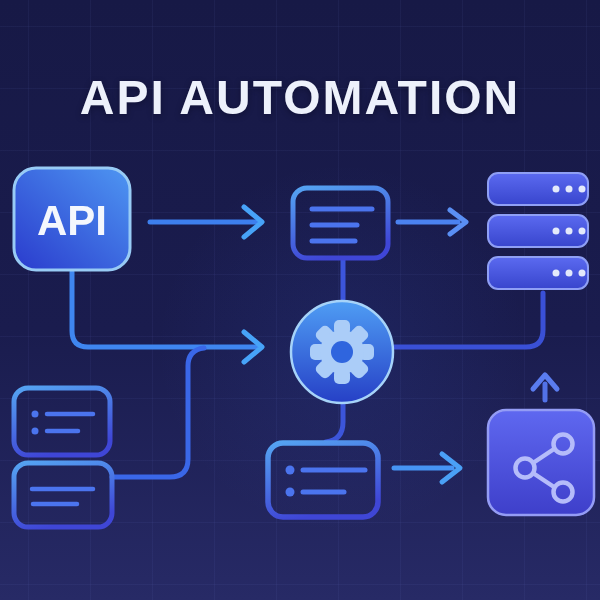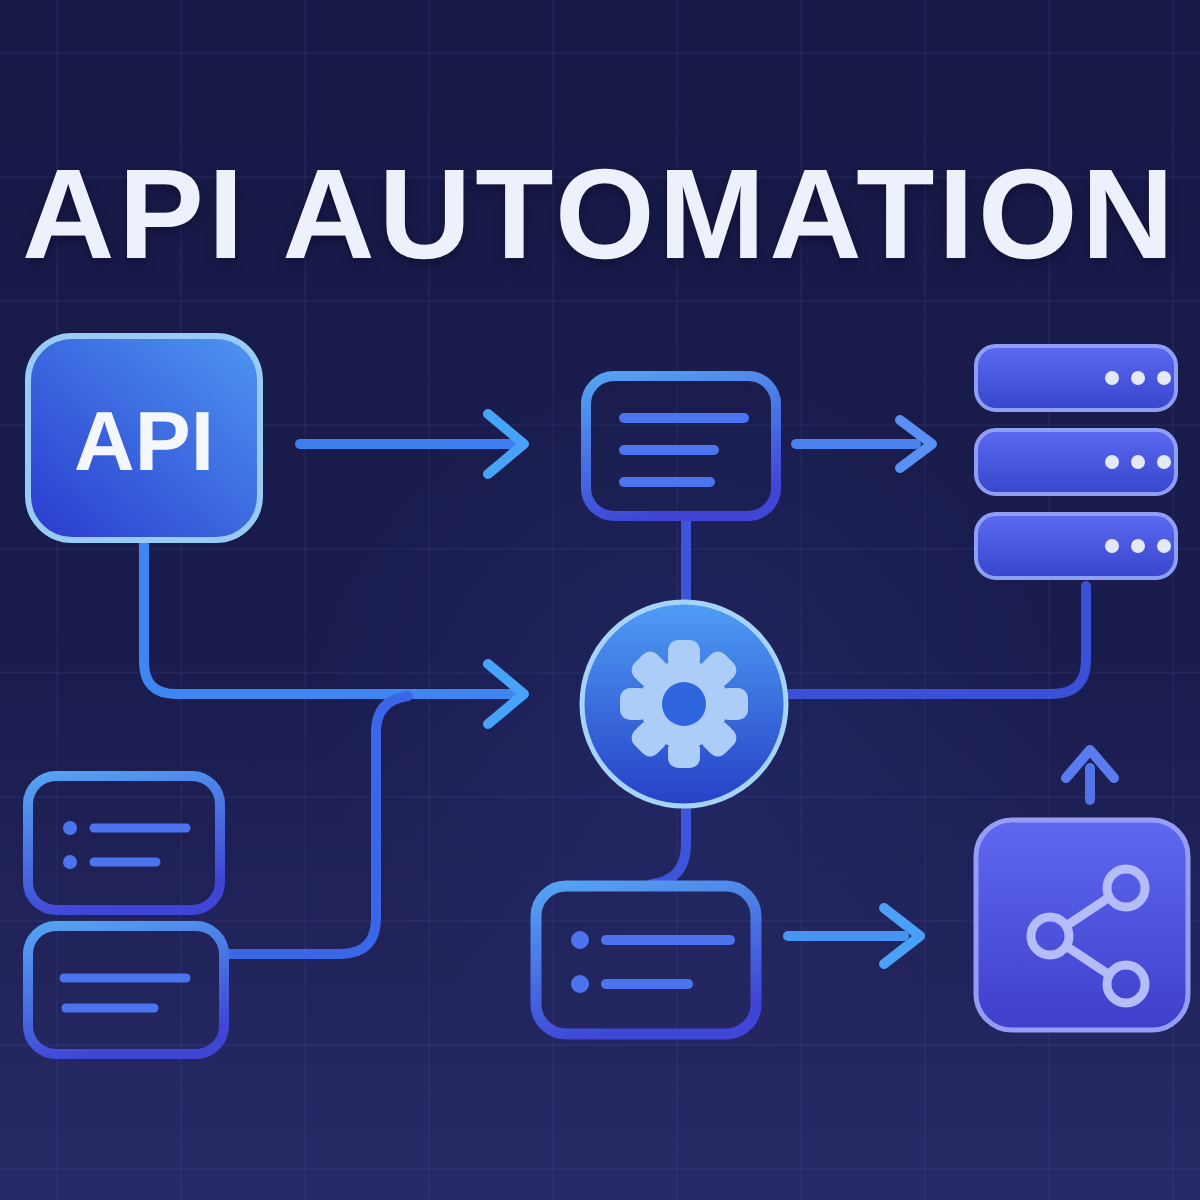--- a/index.html
+++ b/index.html
@@ -13,21 +13,21 @@
   .canvas::before{
     content:"";position:absolute;inset:0;pointer-events:none;
     background-image:
       linear-gradient(rgba(140,160,255,0.055) 1px, transparent 1px),
       linear-gradient(90deg, rgba(140,160,255,0.055) 1px, transparent 1px);
     background-size:62px 62px;background-position:28px 26px;
   }
   .title{
     position:absolute;top:70px;left:0;width:100%;
     text-align:center;margin:0;
-    font-size:64px;font-weight:bold;letter-spacing:2px;
+    font-size:48px;font-weight:bold;letter-spacing:2px;
     color:#edf1fb;text-shadow:0 2px 6px rgba(0,0,20,0.35);
   }
   svg.diagram{position:absolute;left:0;top:0;}
   svg text.api-label{
     font-family:"Liberation Sans", sans-serif;
     font-size:42px;font-weight:bold;fill:#f4f7fd;
   }
   .conn{fill:none;stroke-linecap:round;stroke-linejoin:round;}
 </style>
 </head>

